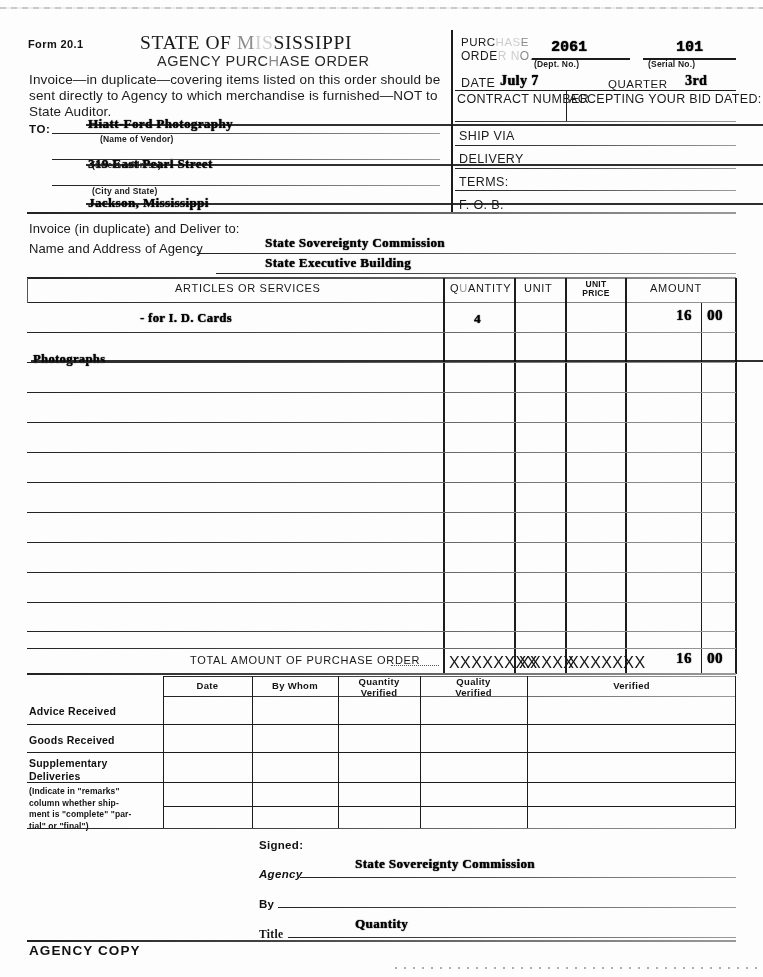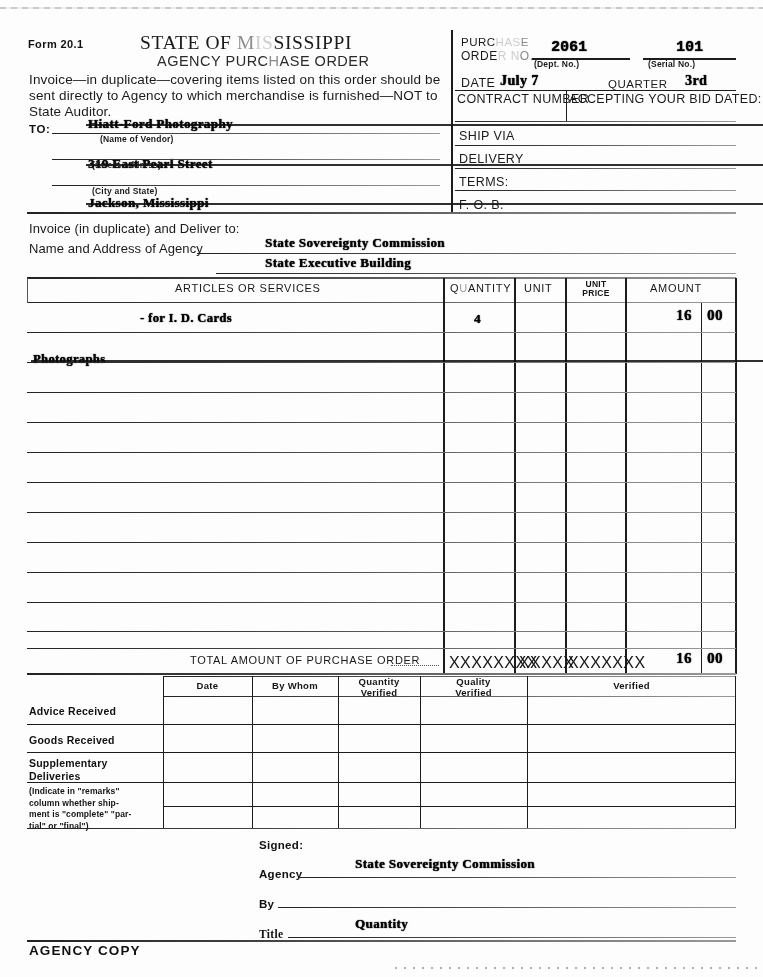--- a/index.html
+++ b/index.html
@@ -356,21 +356,21 @@
     <div>(Indicate in "remarks"</div>
     <div>column whether ship-</div>
     <div>ment is "complete" "par-</div>
     <div>tial" or "final")</div>
   </div>
   <div class="rule thin" style="left:163px; top:806px; width:573px;"></div>
   <div class="rule thin faded" style="left:27px; top:828px; width:709px;"></div>
 
   <div class="t lbl-b" style="left:259px; top:839px; font-size:11.5px; letter-spacing:.3px;">Signed:</div>
 
-  <div class="t lbl-b" style="left:259px; top:868px; font-size:11.5px; letter-spacing:.3px;">Agency</div>
+  <div class="t lbl-b" style="left:259px; top:868px; font-size:11.5px; letter-spacing:.3px;font-style:italic;">Agency</div>
   <div class="t typed smudge" style="left:355px; top:857px; font-size:13px;">State Sovereignty Commission</div>
   <div class="rule thin faded" style="left:300px; top:877px; width:436px;"></div>
 
   <div class="t lbl-b" style="left:259px; top:898px; font-size:11.5px; letter-spacing:.3px;">By</div>
   <div class="t typed smudge" style="left:355px; top:893px; font-size:13px;"></div>
   <div class="rule thin faded" style="left:278px; top:907px; width:458px;"></div>
 
   <div class="t lbl-b" style="left:259px; top:928px; font-size:11.5px; letter-spacing:.3px;font-family:Liberation Serif, serif;">Title</div>
   <div class="t typed smudge" style="left:355px; top:917px; font-size:13px;">Quantity</div>
   <div class="rule thin faded" style="left:288px; top:937px; width:448px;"></div>

